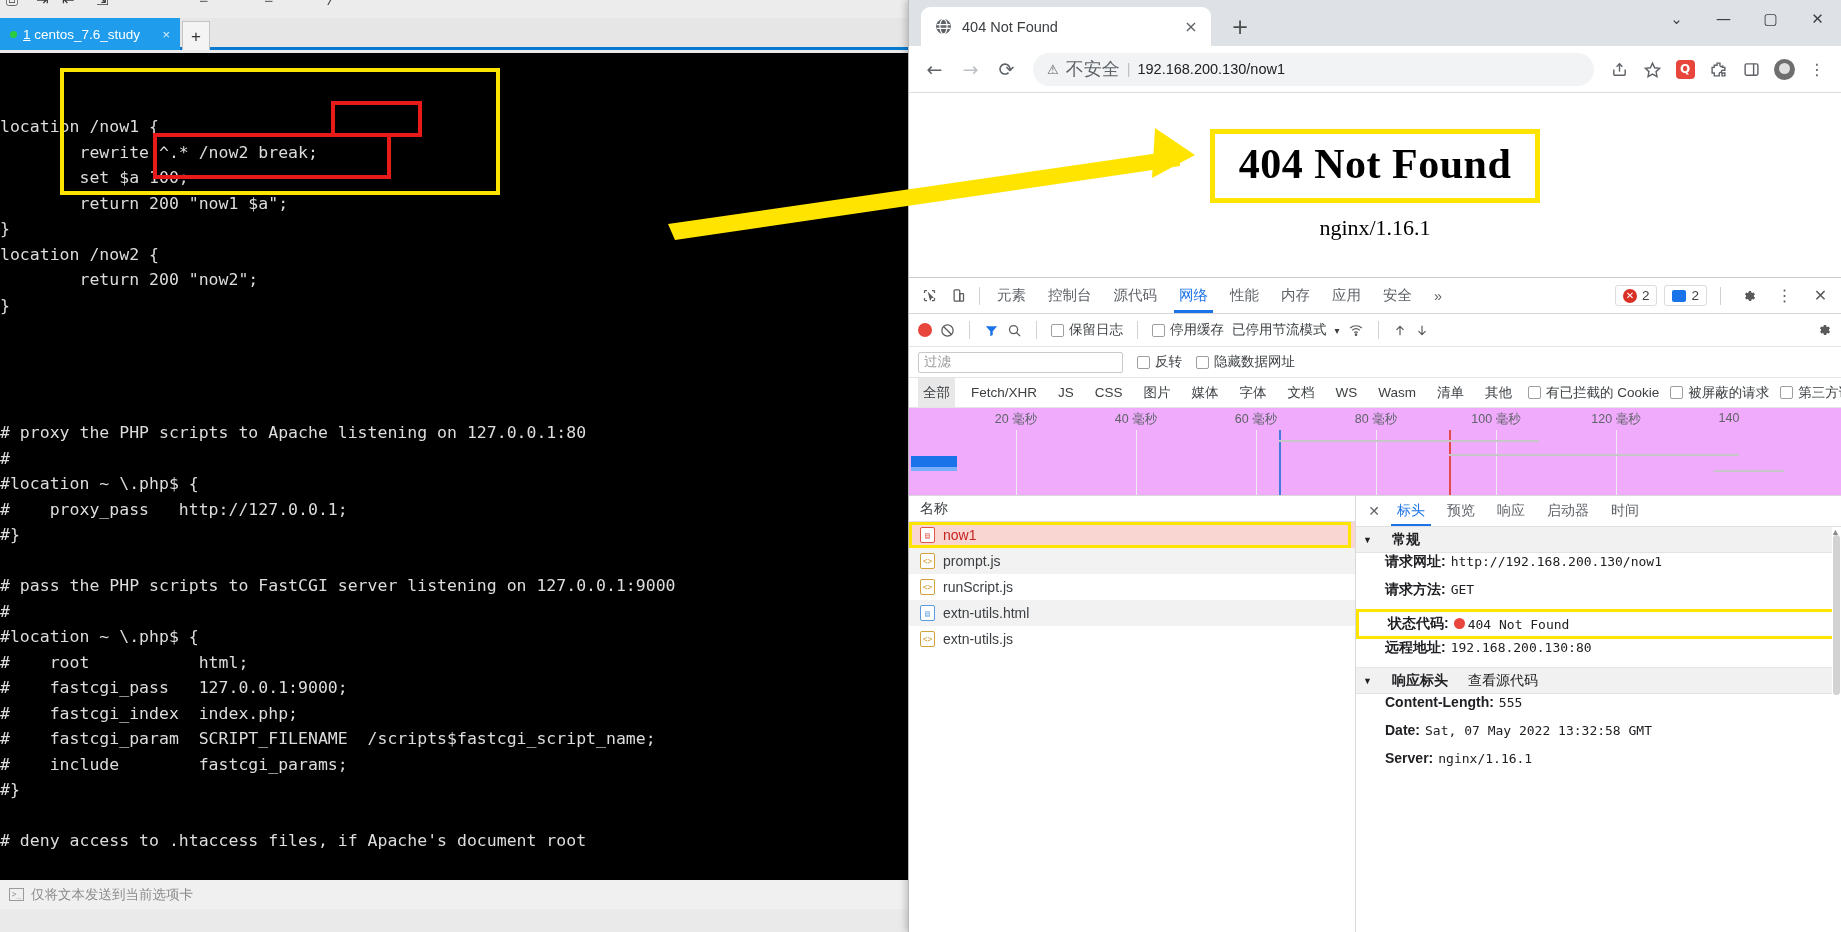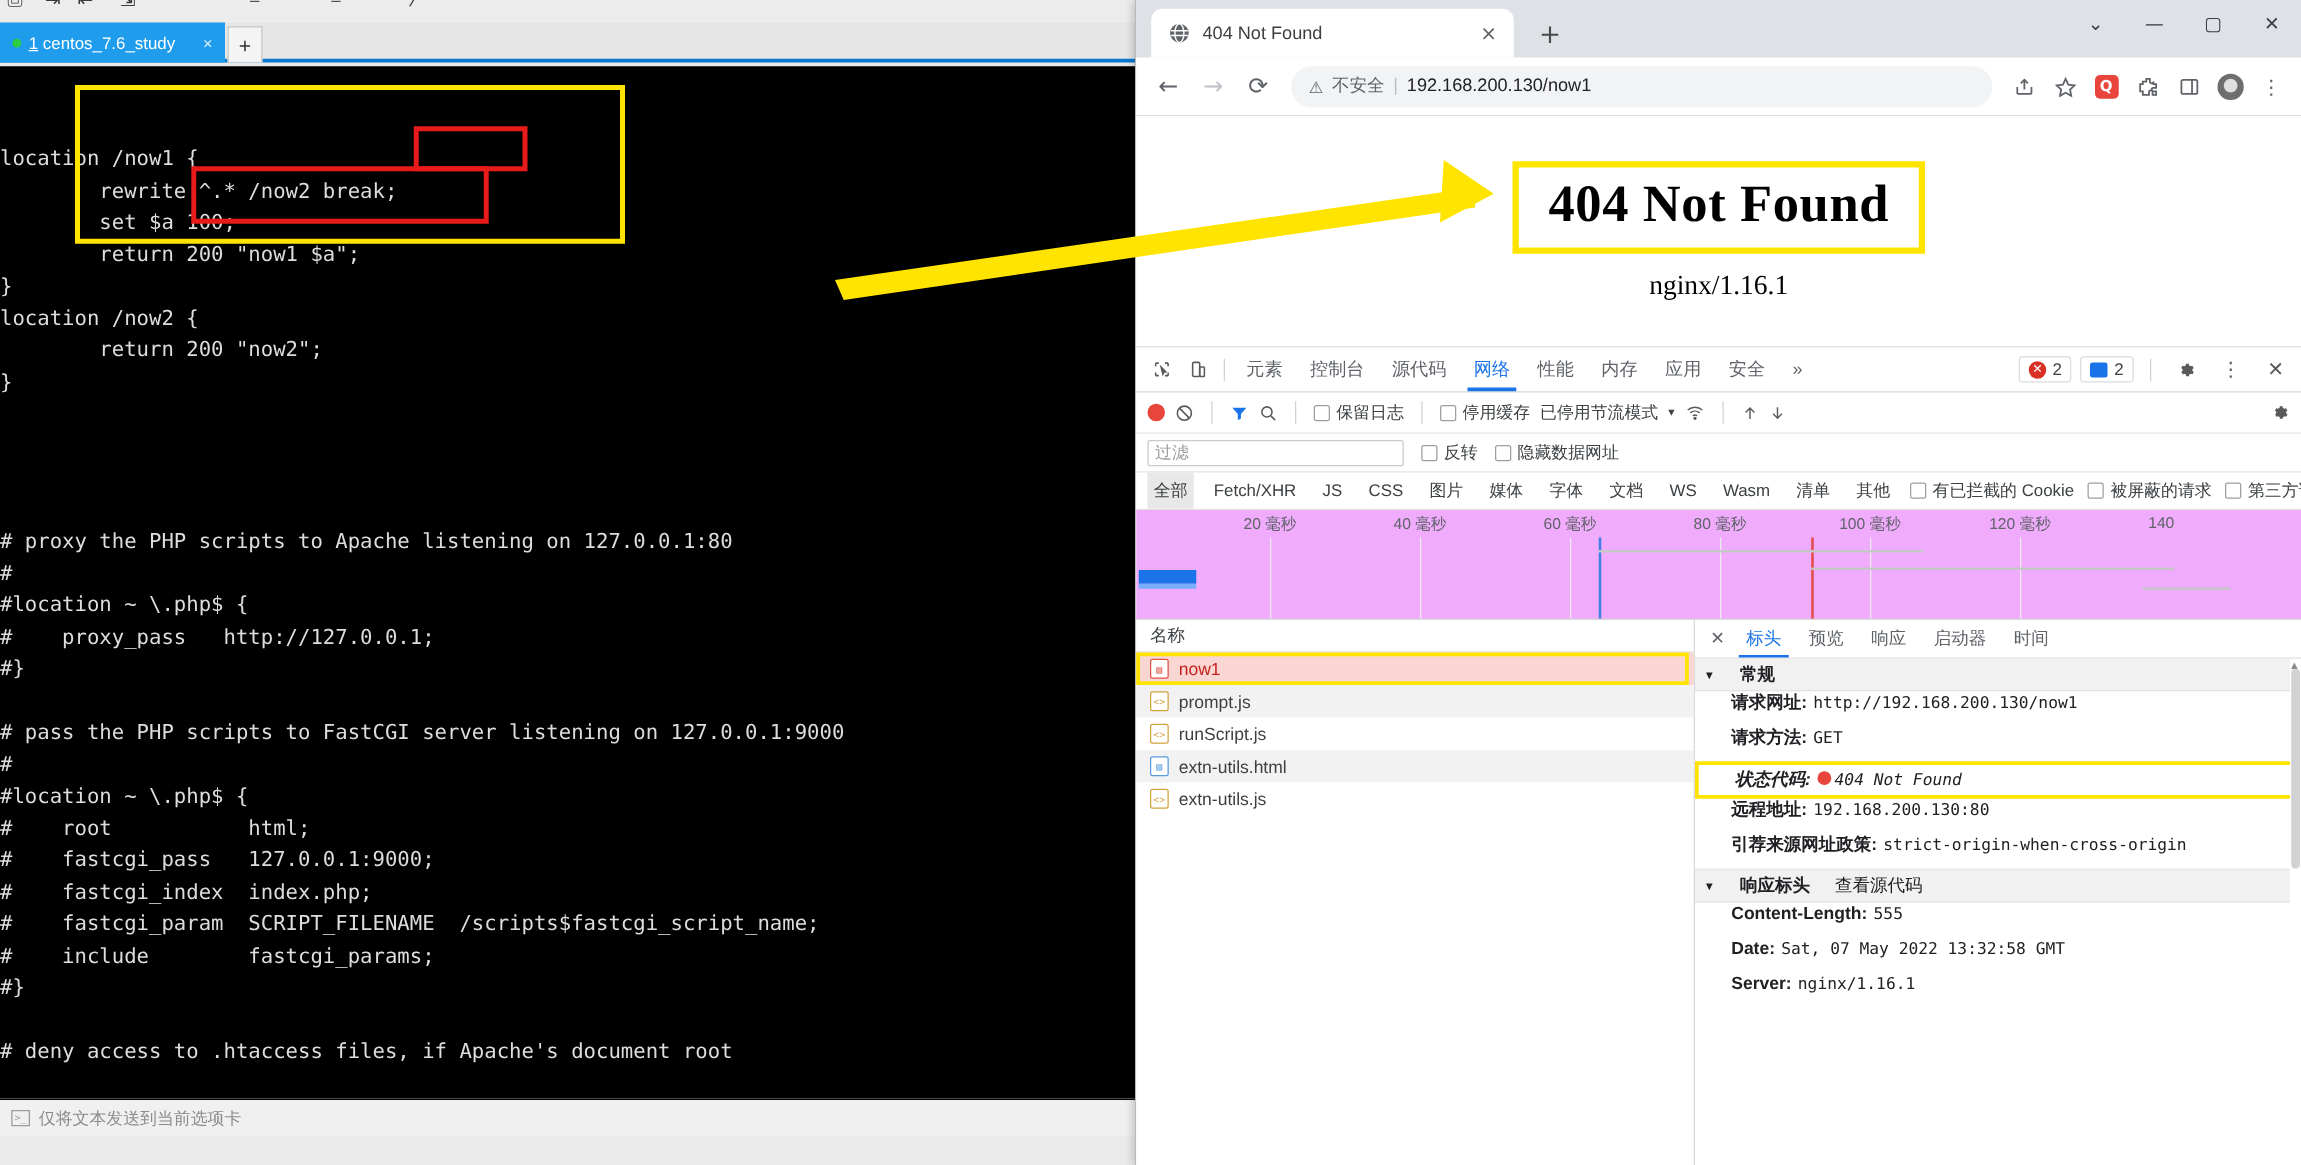--- a/index.html
+++ b/index.html
@@ -119,21 +119,21 @@
     justify-content: center; color: #5f6368; font-size: 19px;
     font-family: "DejaVu Sans", sans-serif; border-radius: 50%;
   }
   .nav-btn.dis { color: #bdc1c6; }
   #omnibox {
     flex: 1; height: 33px; background: #f1f3f4; border-radius: 17px;
     display: flex; align-items: center; padding: 0 14px; gap: 7px;
     margin: 0 7px; font-size: 14.5px; color: #202124; min-width: 0;
   }
   #omnibox .warn-tri { font-size: 13px; color: #5f6368; }
-  #omnibox .insecure { color: #5f6368; font-size: 14px; }
+  #omnibox .insecure { color: #5f6368; font-size: 18px; }
   #omnibox .divider { color: #bdc1c6; }
   #omnibox .url { color: #202124; white-space: nowrap; overflow: hidden; }
   .tb-icon {
     width: 30px; height: 30px; display: flex; align-items: center;
     justify-content: center; color: #5f6368; font-size: 16px; flex: none;
     font-family: "DejaVu Sans", sans-serif;
   }
   .redcirc {
     width: 19px; height: 19px; border-radius: 4px; background: #e8453c;
     color: #fff; font-size: 12px; font-weight: bold; display: flex;
@@ -311,21 +311,21 @@
   .kv .k { font-weight: bold; color: #202124; white-space: nowrap; }
   .kv .v {
     color: #202124; font-family: "DejaVu Sans Mono", "Liberation Mono", monospace;
     font-size: 13px; white-space: nowrap;
   }
   .kv .statusdot {
     width: 11px; height: 11px; border-radius: 50%; background: #e8453c;
     display: inline-block; margin-right: 3px;
   }
   .kv.highlighted {
-    border: 3px solid #ffe400; height: 30px; align-items: center; font-style: italic;
+    border: 3px solid #ffe400; height: 30px; align-items: center;
   }
   .hr-soft { height: 1px; background: #e6e6e6; }
   .dt-scrollbar {
     position: absolute; right: 0; top: 0; width: 9px; bottom: 0; background: #fff;
   }
   .dt-scrollbar .thumb {
     position: absolute; left: 1px; top: 8px; width: 7px; height: 160px;
     background: #d2d2d2; border-radius: 4px;
   }
   .scroll-arrow {
@@ -678,24 +678,20 @@
                 <span class="v">GET</span>
               </div>
               <div class="kv highlighted">
                 <span class="k">状态代码:</span>
                 <span class="v"><span class="statusdot"></span>404 Not Found</span>
               </div>
               <div class="kv">
                 <span class="k">远程地址:</span>
                 <span class="v">192.168.200.130:80</span>
               </div>
-              <div class="kv">
-                <span class="k">引荐来源网址政策:</span>
-                <span class="v">strict-origin-when-cross-origin</span>
-              </div>
             </div>
           <div class="hr-soft"></div>
           <div class="sect-head">
             <span class="caret">▼</span>
             <span>响应标头</span>
             <span class="viewsrc">查看源代码</span>
           </div>
           <div id="resp-items">
               <div class="kv">
                 <span class="k">Content-Length:</span>

